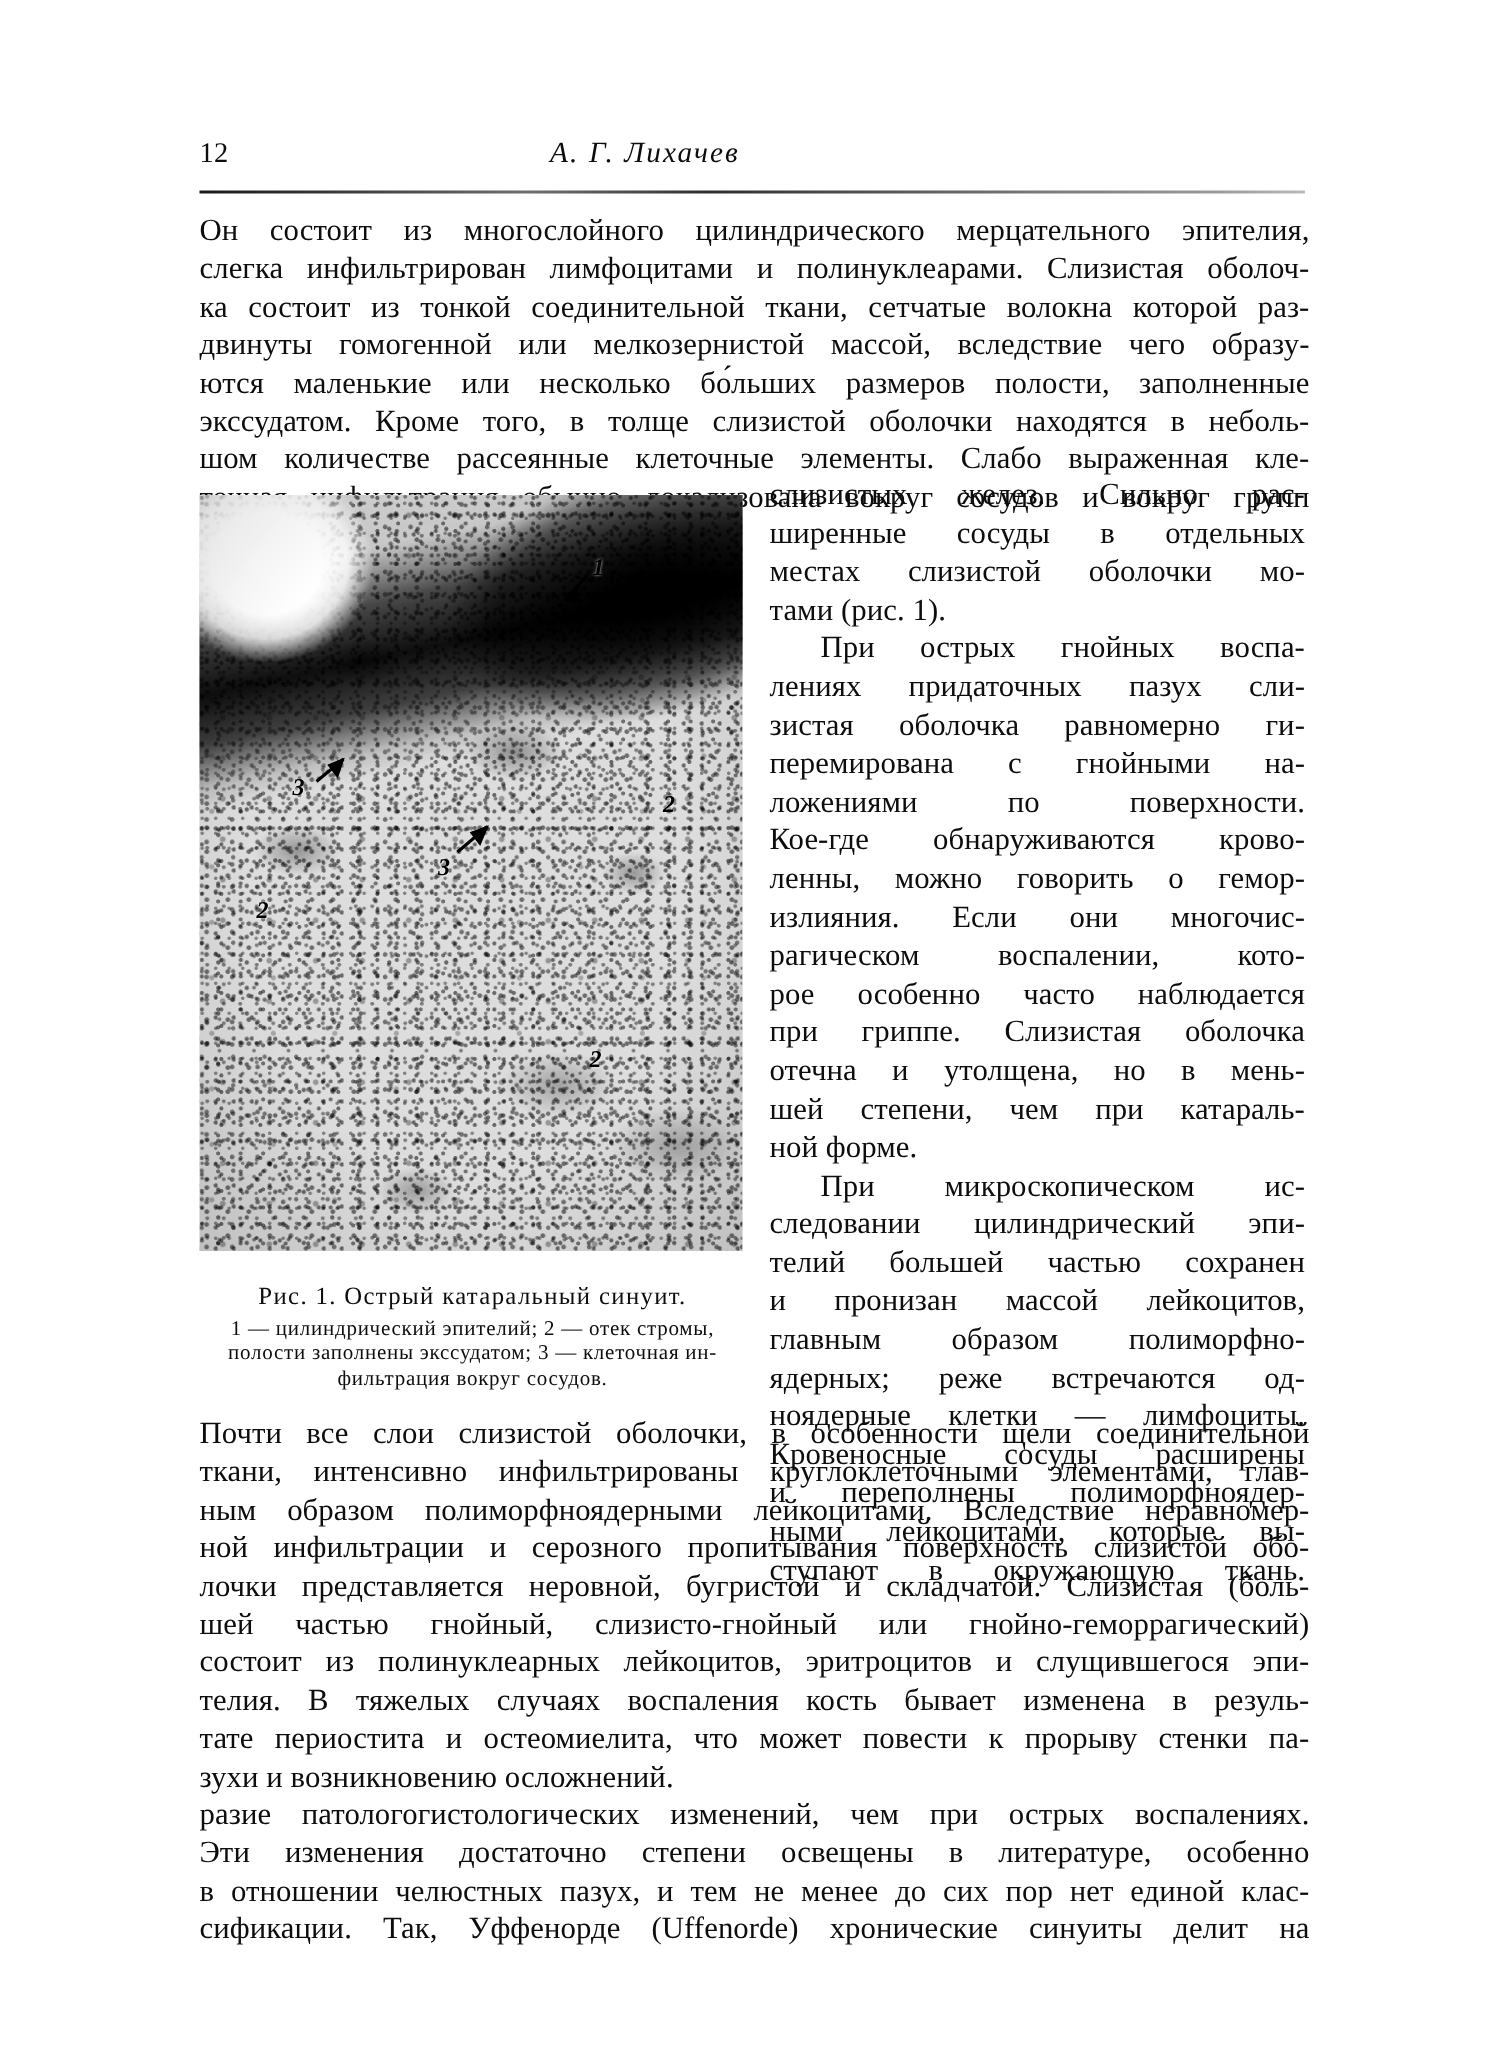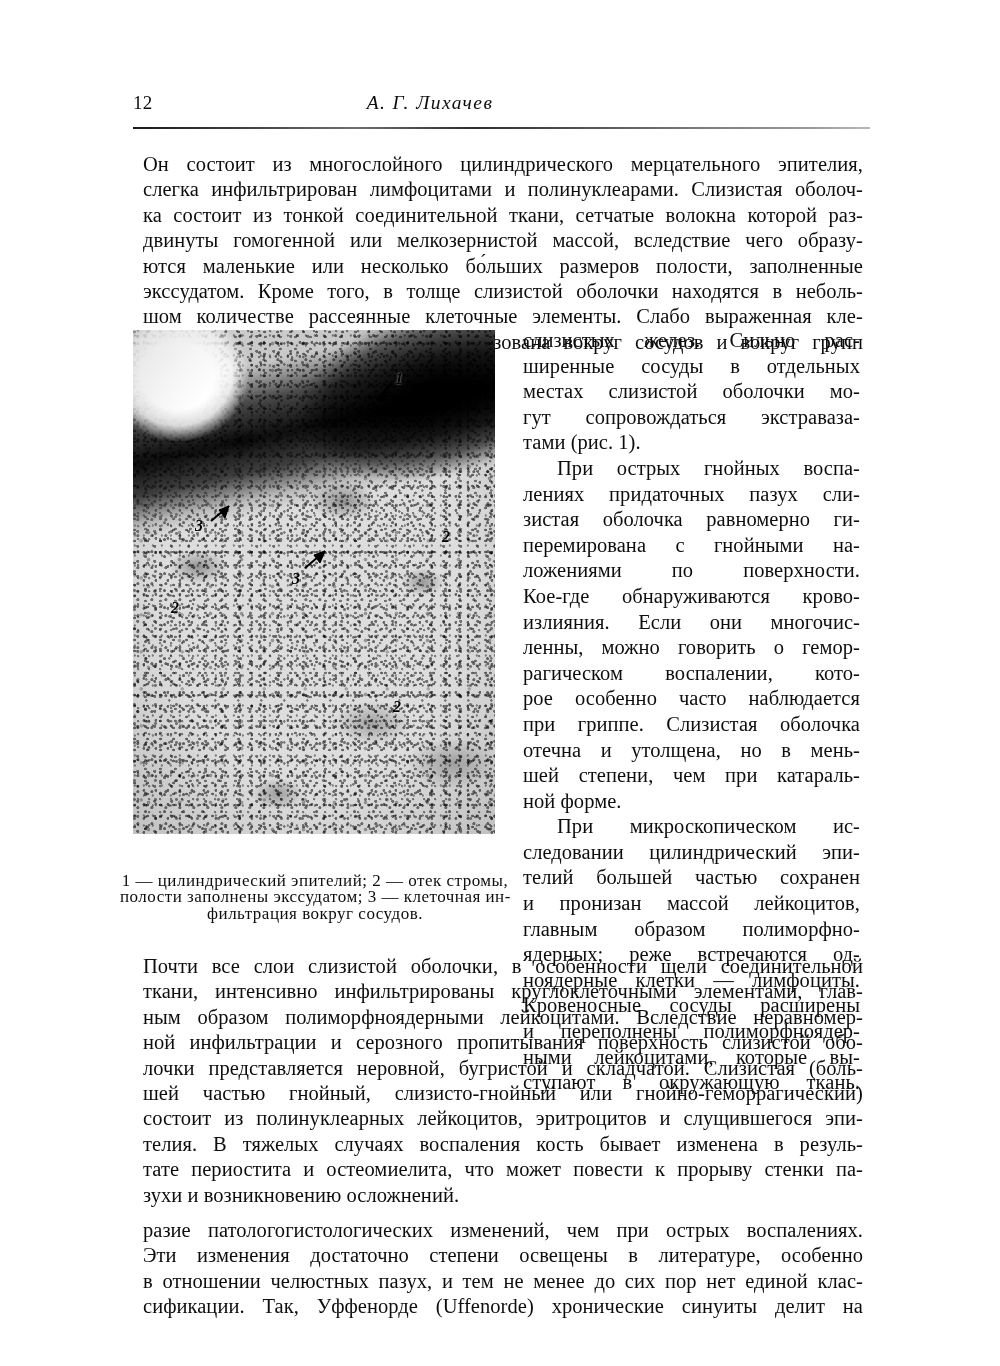--- a/index.html
+++ b/index.html
@@ -70,21 +70,21 @@
   
   .block {
     position: absolute;
     font-size: 20.5px;
     line-height: 25.4px;
     text-align: justify;
     text-justify: inter-word;
     letter-spacing: 0.05px;
   }
   .block p {
-    margin: 10px;
+    margin: 0;
   }
   .line {
     display: block;
     white-space: nowrap;
   }
   
   .j {
     display: flex;
     justify-content: space-between;
     white-space: pre;
@@ -246,22 +246,22 @@
     top: 854px;
     width: 390px;
     text-align: center;
   }
   .caption-title {
     font-size: 16.5px;
     letter-spacing: 0.9px;
     white-space: nowrap;
   }
   .caption-legend {
-    margin-top: 19px;
-    font-size: 17px;
+    margin-top: 5px;
+    font-size: 14px;
     line-height: 16.4px;
     letter-spacing: 0.5px;
   }
   .caption-legend .cl {
     display: block;
     white-space: nowrap;
   }
   .caption-legend .clc { text-align: center; }
 </style>
 </head>
@@ -312,42 +312,42 @@
       <span class="marker" style="left:262px;top:41px">1</span>
       <span class="marker" style="left:62px;top:188px">3</span>
       <span class="marker" style="left:159px;top:241px">3</span>
       <span class="marker" style="left:309px;top:199px">2</span>
       <span class="marker" style="left:38px;top:270px">2</span>
       <span class="marker" style="left:260px;top:369px">2</span>
     </div>
   </div>
 
   <div class="caption">
+    <div class="caption-title">Рис. 1. Острый катаральный синуит.</div>
     <div class="caption-legend">
       <span class="cl">1 — цилиндрический эпителий;  2 — отек стромы,</span>
       <span class="cl">полости заполнены экссудатом;  3 — клеточная ин-</span>
       <span class="cl clc">фильтрация вокруг сосудов.</span>
     </div>
   </div>
 
   <div class="block" id="col-right">
     <p>
       <span class="line j"><span>слизистых</span><span>желез.</span><span>Сильно</span><span>рас-</span></span>
       <span class="line j"><span>ширенные</span><span>сосуды</span><span>в</span><span>отдельных</span></span>
       <span class="line j"><span>местах</span><span>слизистой</span><span>оболочки</span><span>мо-</span></span>
-      <span class="line j"><span>гут</span><span>сопровождаться</span><span>экстраваза-</span></span>
       <span class="line"><span>тами (рис. 1).</span></span>
       <span class="line j indent"><span>При</span><span>острых</span><span>гнойных</span><span>воспа-</span></span>
       <span class="line j"><span>лениях</span><span>придаточных</span><span>пазух</span><span>сли-</span></span>
       <span class="line j"><span>зистая</span><span>оболочка</span><span>равномерно</span><span>ги-</span></span>
       <span class="line j"><span>перемирована</span><span>с</span><span>гнойными</span><span>на-</span></span>
       <span class="line j"><span>ложениями</span><span>по</span><span>поверхности.</span></span>
       <span class="line j"><span>Кое-где</span><span>обнаруживаются</span><span>крово-</span></span>
+      <span class="line j"><span>ленны,</span><span>можно</span><span>говорить</span><span>о</span><span>гемор-</span></span>
       <span class="line j"><span>излияния.</span><span>Если</span><span>они</span><span>многочис-</span></span>
-      <span class="line j"><span>ленны,</span><span>можно</span><span>говорить</span><span>о</span><span>гемор-</span></span>
       <span class="line j"><span>рагическом</span><span>воспалении,</span><span>кото-</span></span>
       <span class="line j"><span>рое</span><span>особенно</span><span>часто</span><span>наблюдается</span></span>
       <span class="line j"><span>при</span><span>гриппе.</span><span>Слизистая</span><span>оболочка</span></span>
       <span class="line j"><span>отечна</span><span>и</span><span>утолщена,</span><span>но</span><span>в</span><span>мень-</span></span>
       <span class="line j"><span>шей</span><span>степени,</span><span>чем</span><span>при</span><span>катараль-</span></span>
       <span class="line"><span>ной форме.</span></span>
       <span class="line j indent"><span>При</span><span>микроскопическом</span><span>ис-</span></span>
       <span class="line j"><span>следовании</span><span>цилиндрический</span><span>эпи-</span></span>
       <span class="line j"><span>телий</span><span>большей</span><span>частью</span><span>сохранен</span></span>
       <span class="line j"><span>и</span><span>пронизан</span><span>массой</span><span>лейкоцитов,</span></span>

